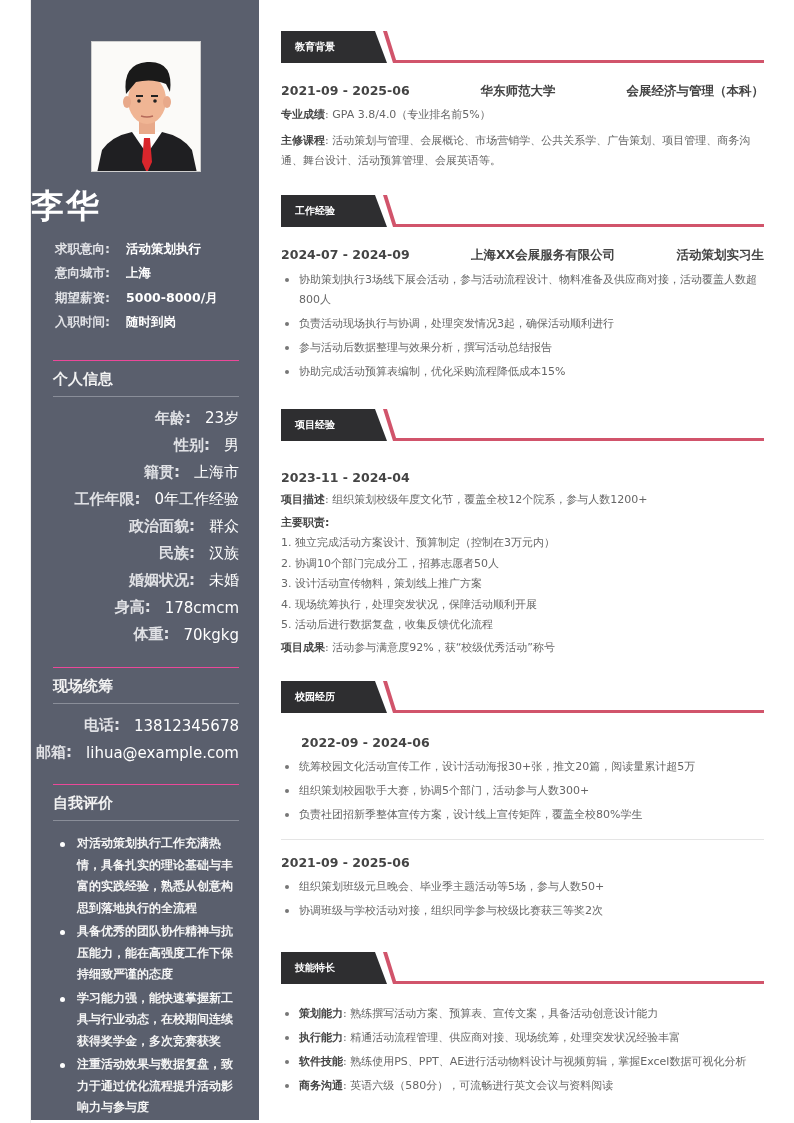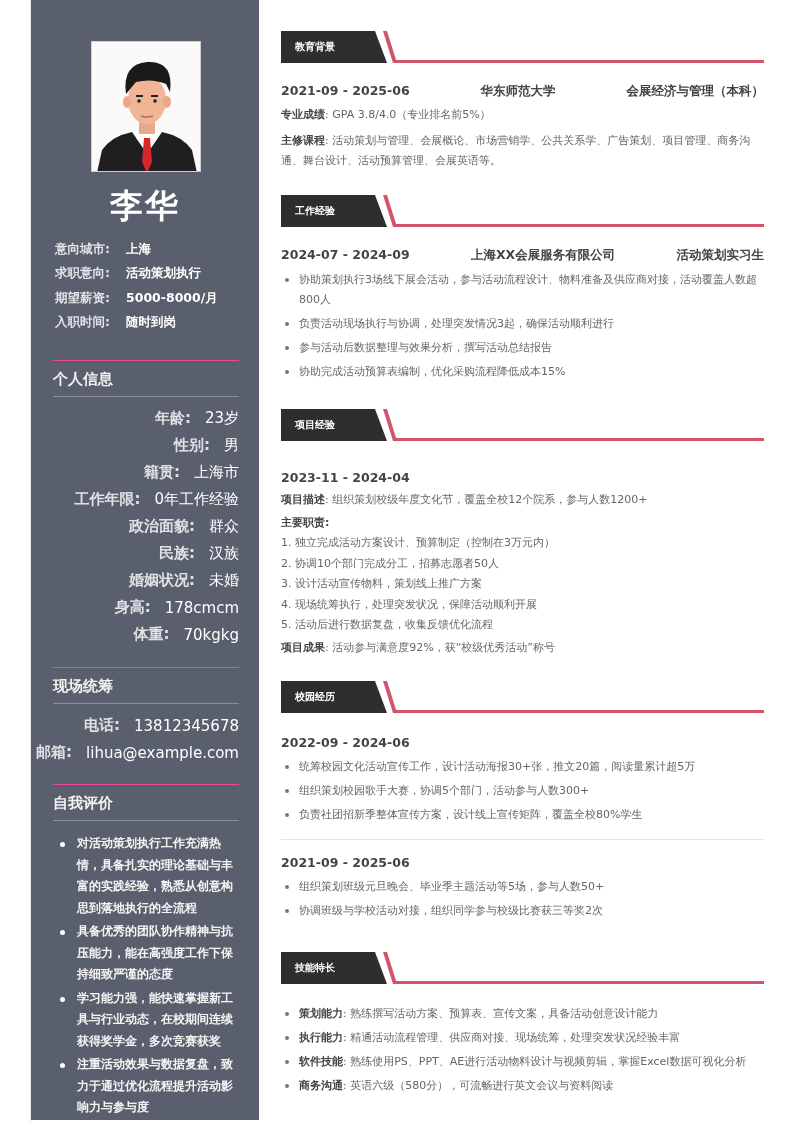--- a/index.html
+++ b/index.html
@@ -11,21 +11,21 @@
     
     .sidebar {
       position: absolute; left: 31px; top: 0; width: 228px; height: 1120px;
       background: #5a5f6d; color: #f0f0f0;
     }
     .photo {
       position: absolute; left: 60px; top: 41px; width: 110px; height: 131px;
       background: #fbfaf8; border: 1px solid #cfcfcf; overflow: hidden;
     }
     .name {
-      position: absolute; left: 0; top: 184px; width: 228px; text-align: center;
+      position: absolute; left: 0; top: 184px; width: 228px; 
       font-size: 33px; font-weight: bold; color: #ffffff; letter-spacing: 2px;
     }
     .intent { position: absolute; left: 24px; top: 237px; width: 190px; }
     .intent-row { display: flex; height: 24.5px; align-items: center; font-size: 12.5px; font-weight: bold; }
     .intent-row .k { width: 71px; color: #e2e3e7; }
     .intent-row .v { color: #ffffff; }
 
     .side-section { position: absolute; left: 22px; width: 186px; }
     .side-title {
       border-top: 1px solid #ec4899; border-bottom: 1px solid #8a8e99;
@@ -89,26 +89,26 @@
       <rect x="59" y="53" width="7" height="2" fill="#222"></rect>
       <circle cx="47" cy="59" r="1.8" fill="#222"></circle>
       <circle cx="63" cy="59" r="1.8" fill="#222"></circle>
       <path d="M49 74 Q55 76 61 74" stroke="#b56a5a" stroke-width="1.5" fill="none"></path>
     </svg>
   </div>
   <div class="name">李华</div>
 
   <div class="intent">
     <div class="intent-row">
+        <span class="k">求职意向:</span>
+        <span class="v">活动策划执行</span>
+      </div>
+    <div class="intent-row">
         <span class="k">意向城市:</span>
         <span class="v">上海</span>
-      </div>
-    <div class="intent-row">
-        <span class="k">求职意向:</span>
-        <span class="v">活动策划执行</span>
       </div>
     <div class="intent-row">
         <span class="k">期望薪资:</span>
         <span class="v">5000-8000/月</span>
       </div>
     <div class="intent-row">
         <span class="k">入职时间:</span>
         <span class="v">随时到岗</span>
       </div>
   </div>
@@ -234,21 +234,21 @@
     </ul>
     <p class="para" style="margin-top:2px;"><b>项目成果</b>: <span>活动参与满意度92%，获“校级优秀活动”称号</span></p>
   </section>
 
   <section class="sec" style="top:681px;">
     <div class="sec-head">
       <div class="label">校园经历</div>
       <div class="slash"></div>
       <div class="line"></div>
     </div>
-    <div class="date" style="margin-top:22px;">2022-09 - 2024-06</div>
+    <div class="date" style="margin-top:22px;margin-left:20px;">2022-09 - 2024-06</div>
     <ul class="bul" style="margin-top:7px;">
       <li>统筹校园文化活动宣传工作，设计活动海报30+张，推文20篇，阅读量累计超5万</li>
       <li>组织策划校园歌手大赛，协调5个部门，活动参与人数300+</li>
       <li>负责社团招新季整体宣传方案，设计线上宣传矩阵，覆盖全校80%学生</li>
     </ul>
     <div class="divider" style="margin-top:14px;"></div>
     <div class="date" style="margin-top:15px;">2021-09 - 2025-06</div>
     <ul class="bul" style="margin-top:7px;">
       <li>组织策划班级元旦晚会、毕业季主题活动等5场，参与人数50+</li>
       <li>协调班级与学校活动对接，组织同学参与校级比赛获三等奖2次</li>

